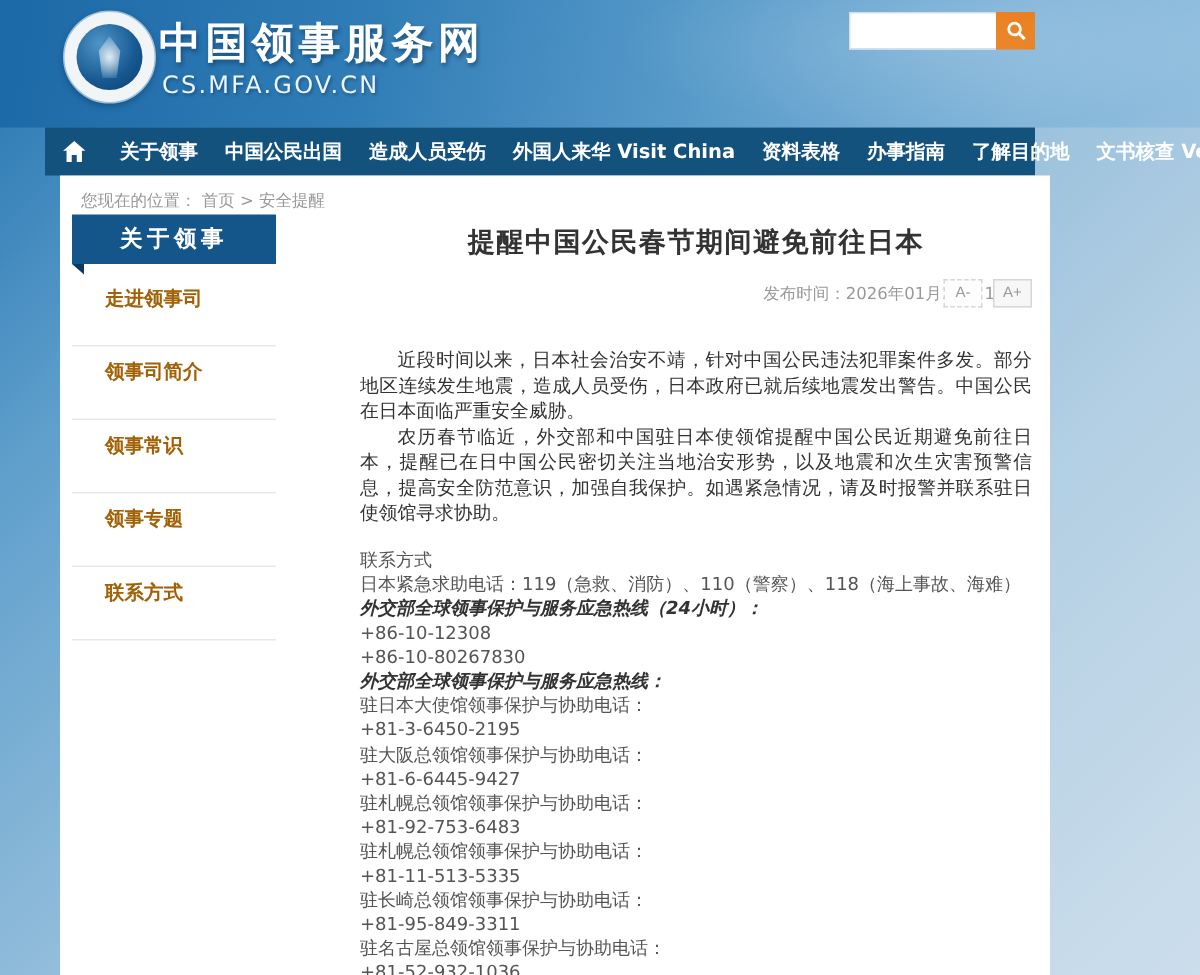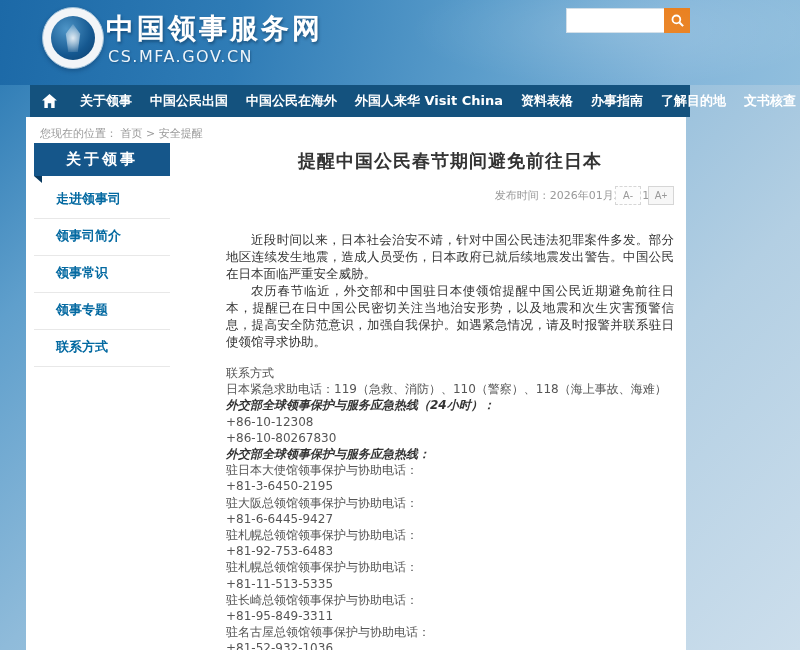--- a/index.html
+++ b/index.html
@@ -63,21 +63,21 @@
     padding-left:12px; color:#ffffff;
   }
   .nav .home{ margin-right:14px; display:flex; align-items:center; cursor:pointer; }
   .nav-item{
     font-size:13px; color:#ffffff; text-decoration:none; font-weight:bold;
     padding:0 9px; white-space:nowrap; cursor:pointer;
   }
 
   
   .content{
-    position:absolute; top:117px; left:26px; width:660px; height:533px;
+    position:absolute; top:117px; left:40px; width:660px; height:533px;
     background:#ffffff;
   }
   .breadcrumb{
     position:absolute; left:14px; top:9px;
     font-size:11px; color:#999;
   }
   .breadcrumb a{ color:#999; text-decoration:none; cursor:pointer; }
 
   
   .sidebar{ position:absolute; left:8px; top:26px; width:136px; }
@@ -85,22 +85,22 @@
     background:#15568a; color:#fff; height:33px; line-height:33px;
     text-align:center; font-size:15px; font-weight:bold; letter-spacing:3px;
     position:relative;
   }
   .sidebar-header::after{
     content:""; position:absolute; left:0; bottom:-7px;
     border-top:7px solid #0a3a5f; border-left:8px solid transparent;
   }
   .sidebar-list{ list-style:none; padding-top:6px; }
   .sidebar-item{
-    font-size:13px; color:#0369a1; font-weight:bold;
-    padding:8px 0 10px 22px; border-bottom:1px solid #e8e8e8; cursor:pointer;
+    font-size:13px; color:#a16207; font-weight:bold;
+    padding:8px 0 22px 22px; border-bottom:1px solid #e8e8e8; cursor:pointer;
   }
 
   
   .main{ position:absolute; left:200px; top:32px; width:448px; }
   .article-title{
     text-align:center; font-size:18px; font-weight:bold; color:#333;
     letter-spacing:1px;
   }
   .article-meta{ position:relative; margin-top:15px; height:20px; }
   .publish{ text-align:right; font-size:11px; color:#999; }
@@ -138,21 +138,21 @@
 </div>
 
 <nav class="nav">
   <span class="home">
     <svg width="15" height="14" viewBox="0 0 16 15">
       <path d="M8 0 L16 7 H13.5 V15 H9.8 V10 H6.2 V15 H2.5 V7 H0 Z" fill="#ffffff"></path>
     </svg>
   </span>
   <a class="nav-item">关于领事</a>
     <a class="nav-item">中国公民出国</a>
-    <a class="nav-item">中国公民在海外</a>
+    <a class="nav-item">造成人员受伤</a>
     <a class="nav-item">外国人来华 Visit China</a>
     <a class="nav-item">资料表格</a>
     <a class="nav-item">办事指南</a>
     <a class="nav-item">了解目的地</a>
     <a class="nav-item">文书核查 Verification</a>
 </nav>
 
 <div class="content">
 
   <div class="breadcrumb">

